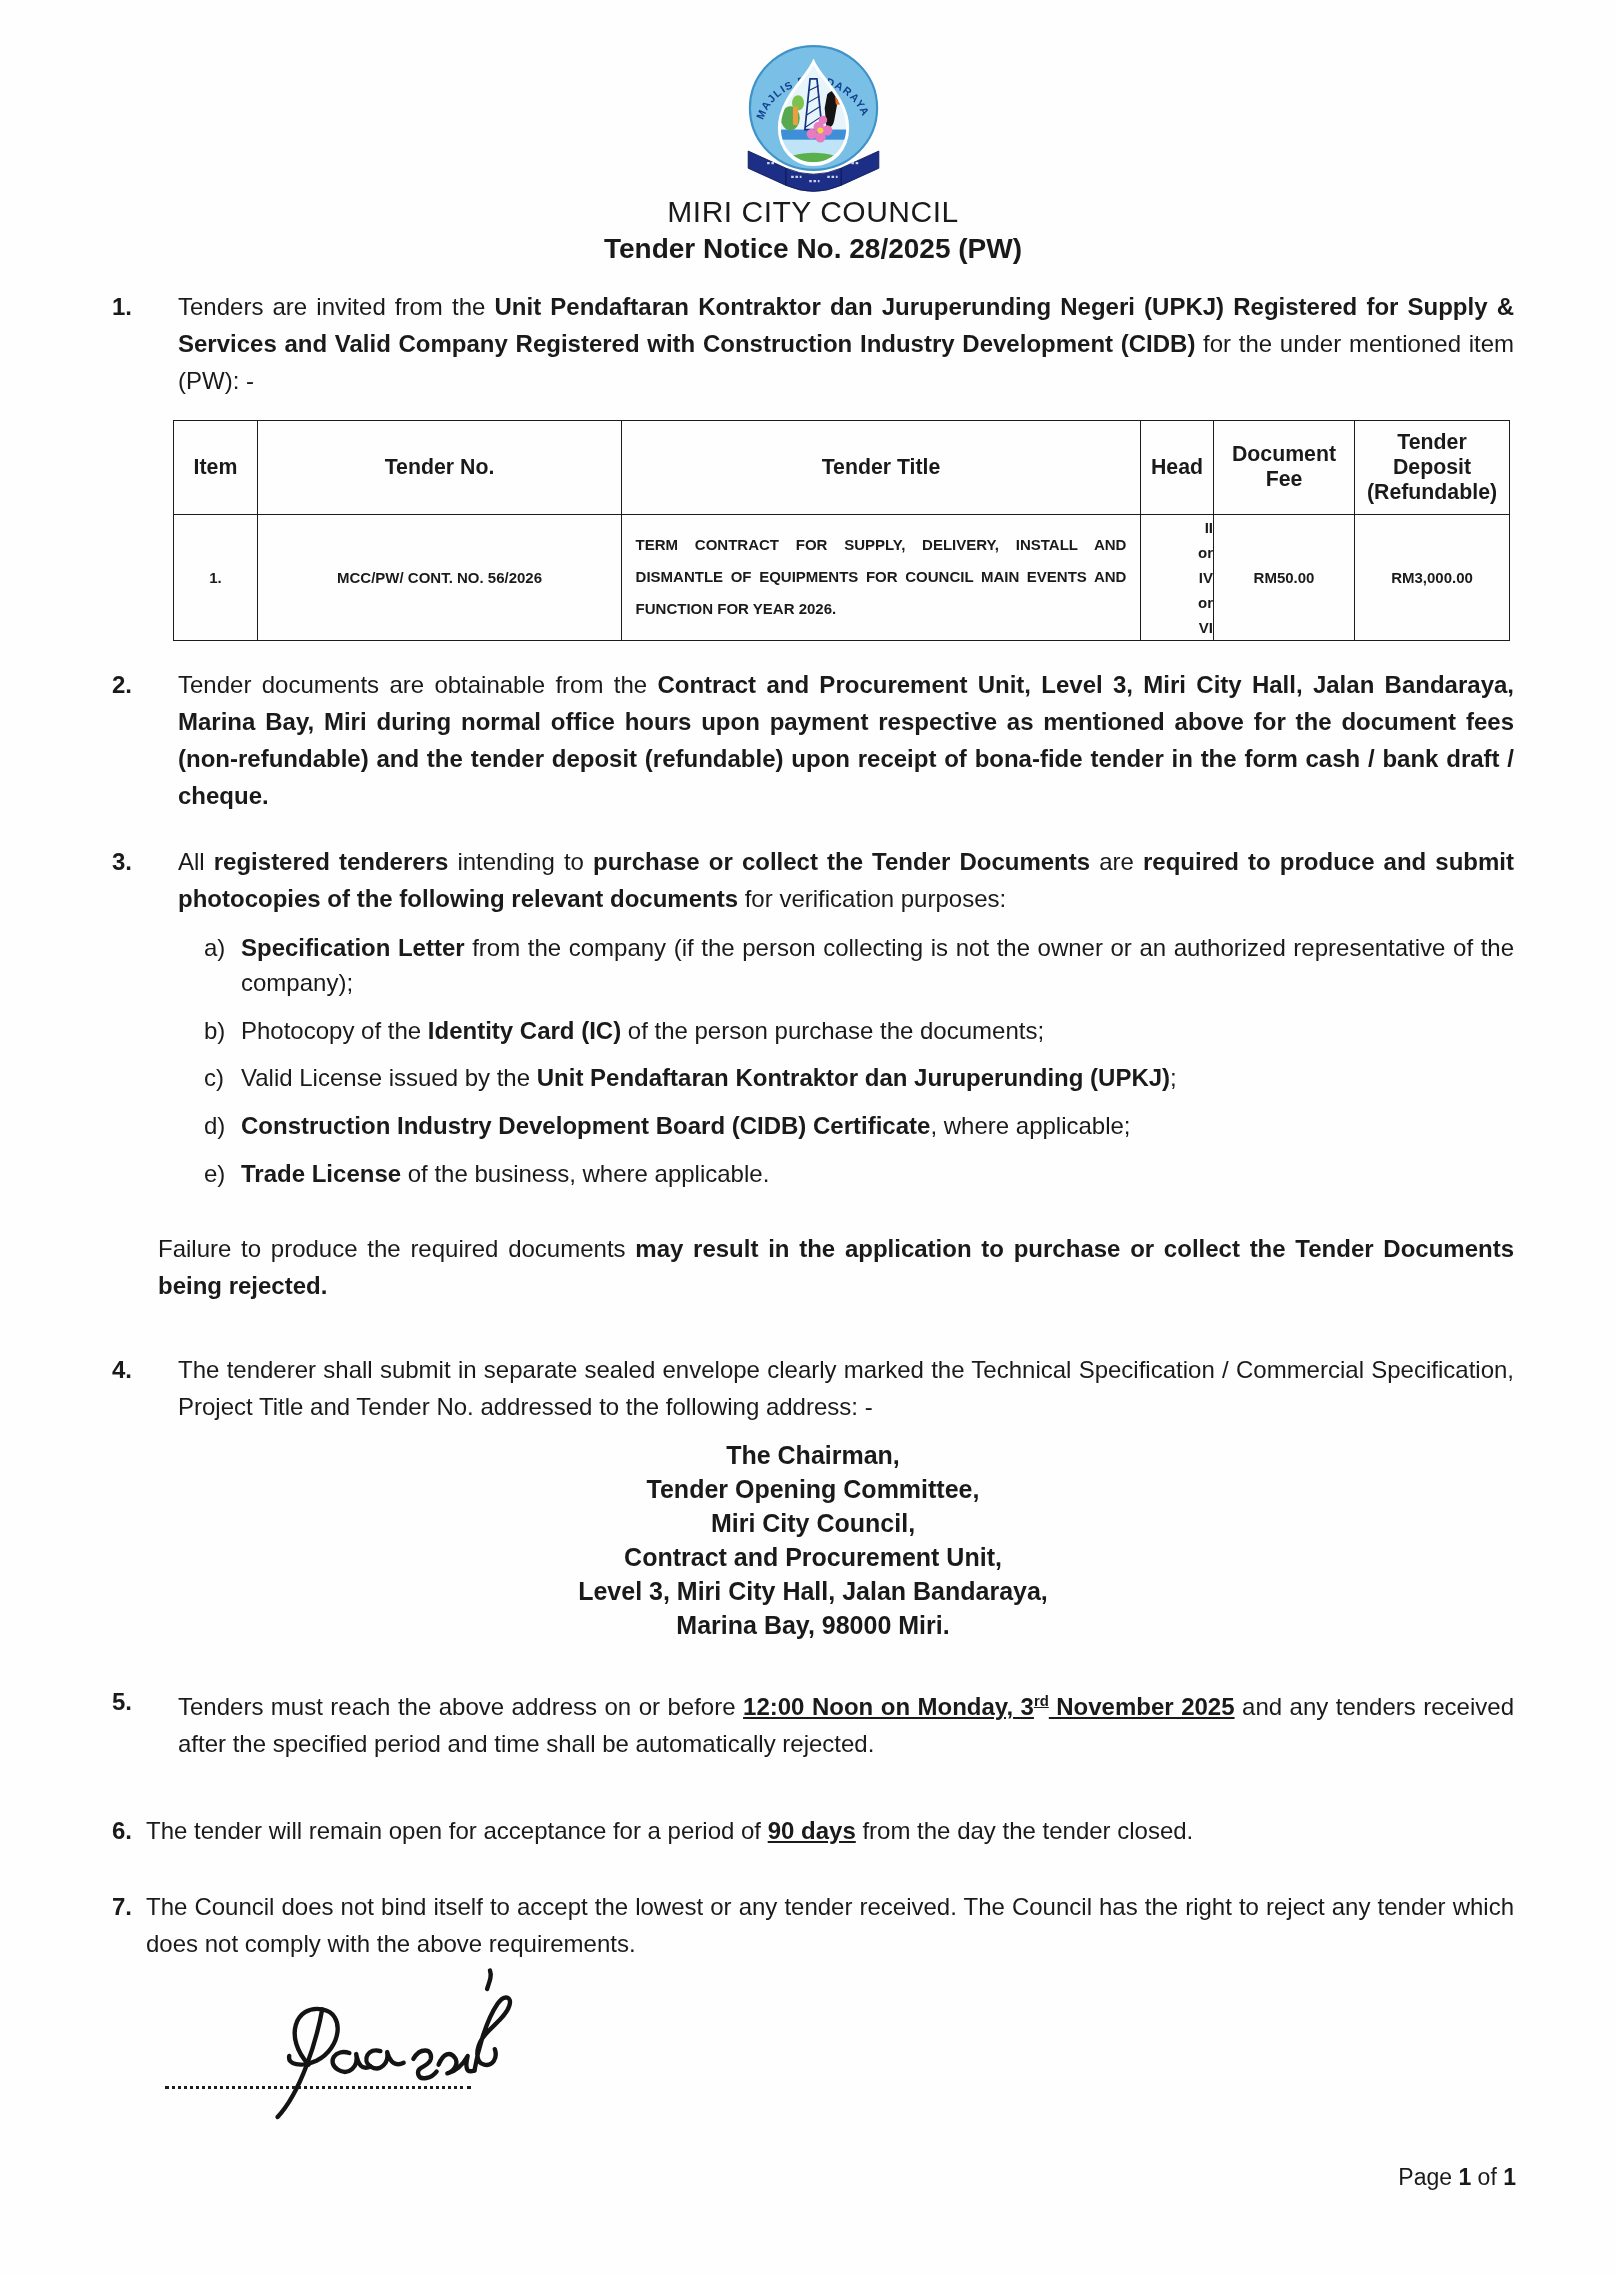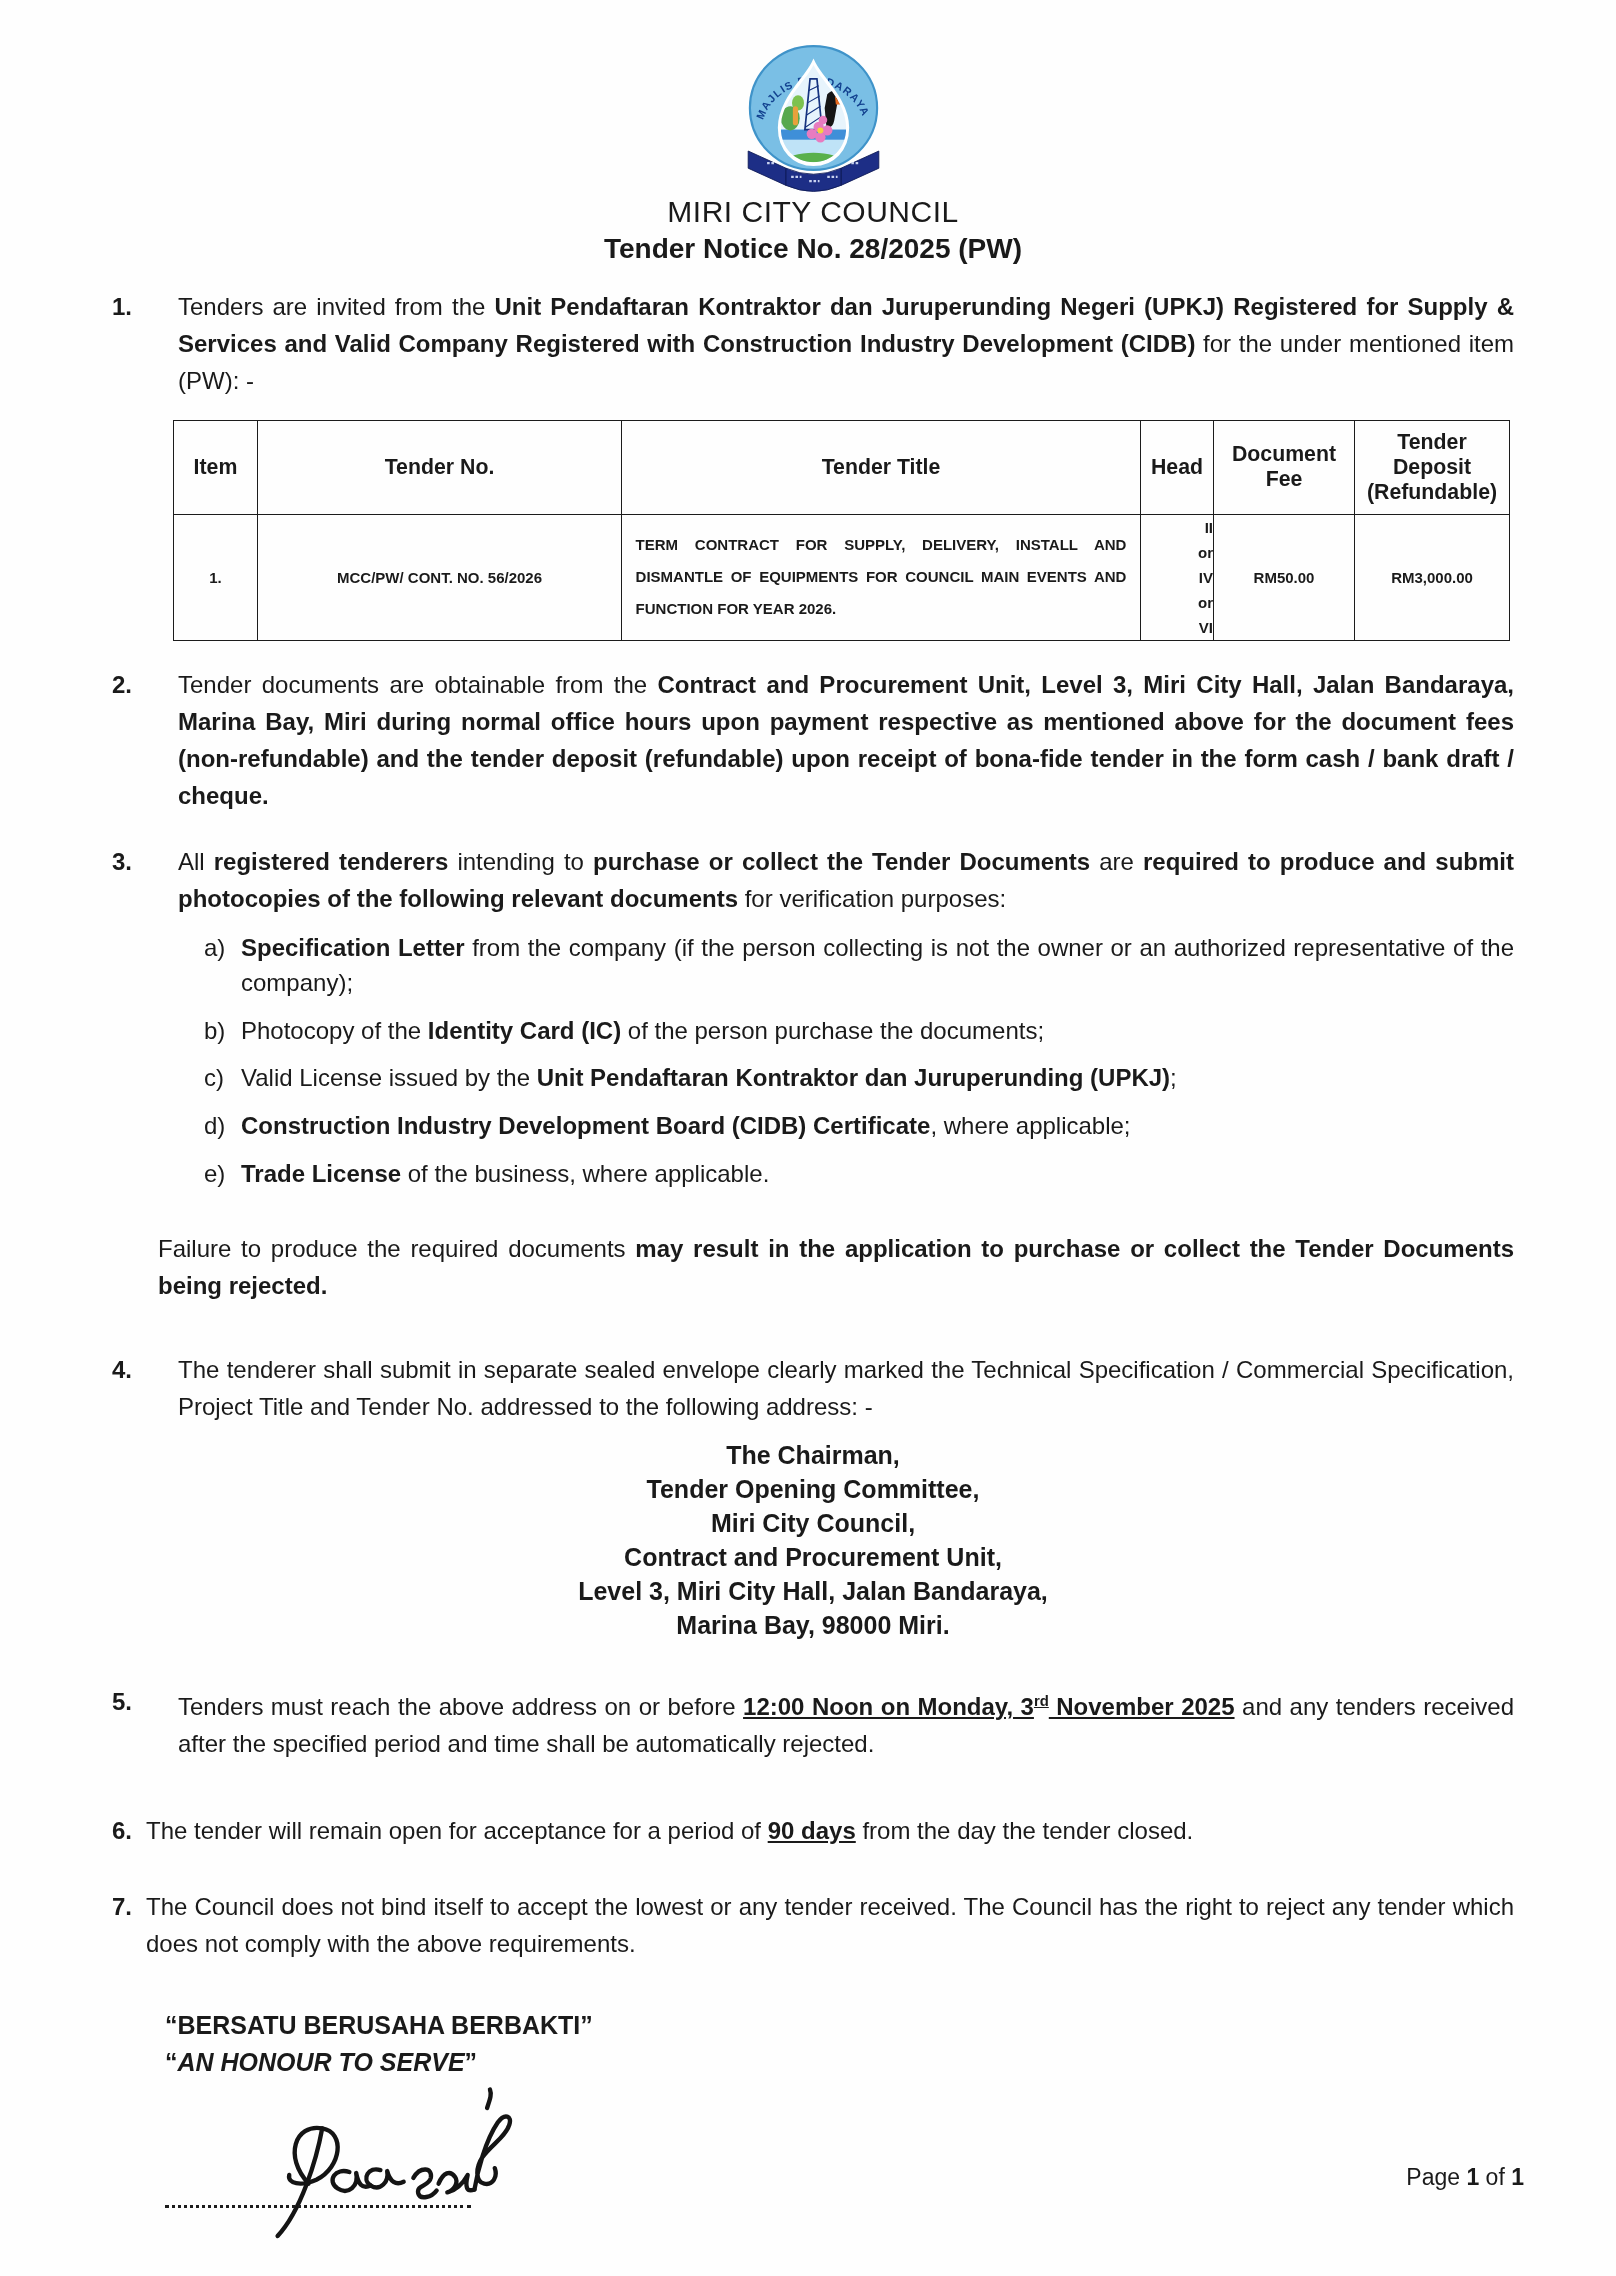--- a/index.html
+++ b/index.html
@@ -64,21 +64,21 @@
 
   
   .motto { margin:45px 0 0 53px; font-size:25px; line-height:37px; font-weight:bold; }
 
   
   .signature-block { position:relative; margin-left:53px; height:167px; }
   .signature-svg { position:absolute; left:68px; top:-5.8px; }
   .dotted-line { position:absolute; left:0; top:124px; width:306px; border-bottom:3.9px dotted #1c1c1c; }
 
   
-  .page-footer { position:absolute; right:93px; bottom:85px; font-size:23px; }
+  .page-footer { position:absolute; right:101px; bottom:85px; font-size:23px; }
 </style>
 </head>
 <body>
 
 <div class="page">
 
   <div class="doc-header">
     <svg class="crest" width="173" height="153" viewBox="0 0 180 178">
       <ellipse cx="90" cy="78" rx="74" ry="72" fill="#7abfe5"></ellipse>
       <ellipse cx="90" cy="78" rx="74" ry="72" fill="none" stroke="#3f93c9" stroke-width="2.5"></ellipse>
@@ -225,24 +225,20 @@
   <div class="para p6">
     <span class="para-num narrow">6.</span>
     <span class="para-text"><span>The tender will remain open for acceptance for a period of </span><span class="b u">90 days</span><span> from the day the tender closed.</span></span>
   </div>
 
   <div class="para p7">
     <span class="para-num narrow">7.</span>
     <span class="para-text"><span>The Council does not bind itself to accept the lowest or any tender received. The Council has the right to reject any tender which does not comply with the above requirements.</span></span>
   </div>
 
-  <div class="motto">
-    <div><span class="b">“BERSATU BERUSAHA BERBAKTI”</span></div>
-    <div><span class="b">“</span><span class="b i">AN HONOUR TO SERVE</span><span class="b">”</span></div>
-  </div>
 
   <div class="signature-block">
     <svg class="signature-svg" width="320" height="165" viewBox="0 0 330 170">
       <g fill="none" stroke="#141414" stroke-width="4.5" stroke-linecap="round" stroke-linejoin="round">
         <path d="M78,112 C52,84 64,50 92,55 C116,59 112,95 86,108 C70,115 56,112 58,103"></path>
         <path d="M92,55 C86,88 70,140 46,166"></path>
         <path d="M120,100 c-14,-5 -24,9 -12,17 c11,7 22,-3 19,-16 c2,11 6,17 15,13"></path>
         <path d="M152,98 c-12,-4 -20,9 -10,16 c10,6 19,-4 17,-15 c3,11 9,15 17,11"></path>
         <path d="M186,106 c7,-12 20,-11 18,0 c-2,9 -15,7 -13,16 c2,7 14,4 19,-3"></path>
         <path d="M212,112 c5,-12 12,-14 17,-7 c4,6 -1,14 -8,16 c9,-2 16,-9 21,-18 c-3,13 -1,18 7,15"></path>

